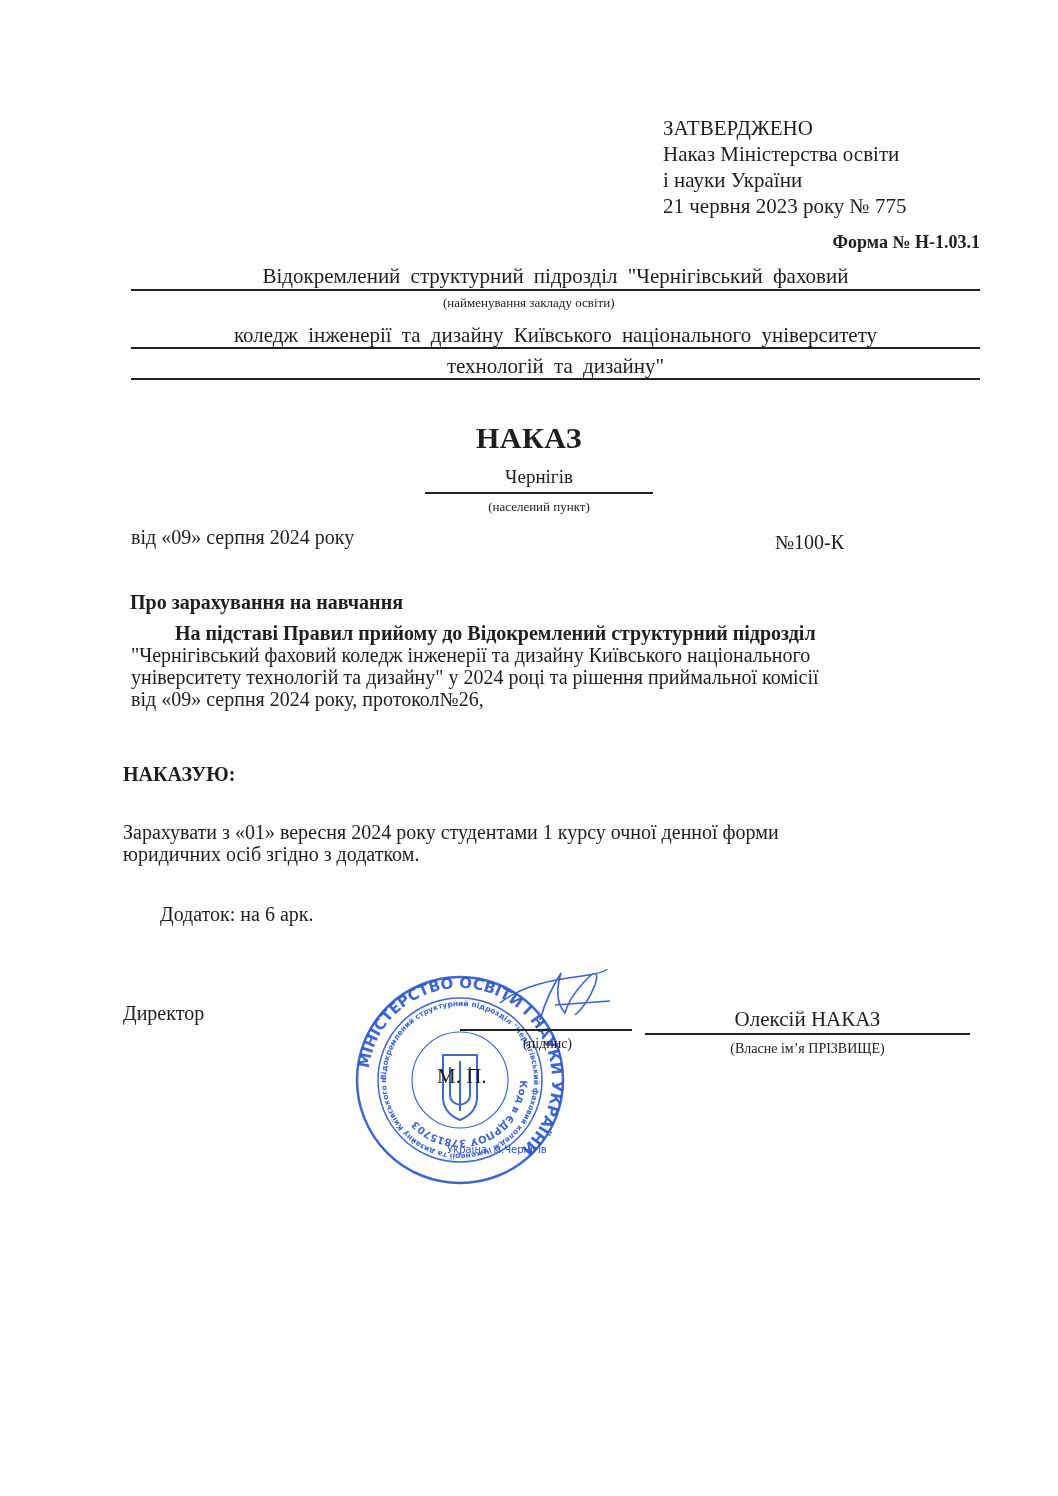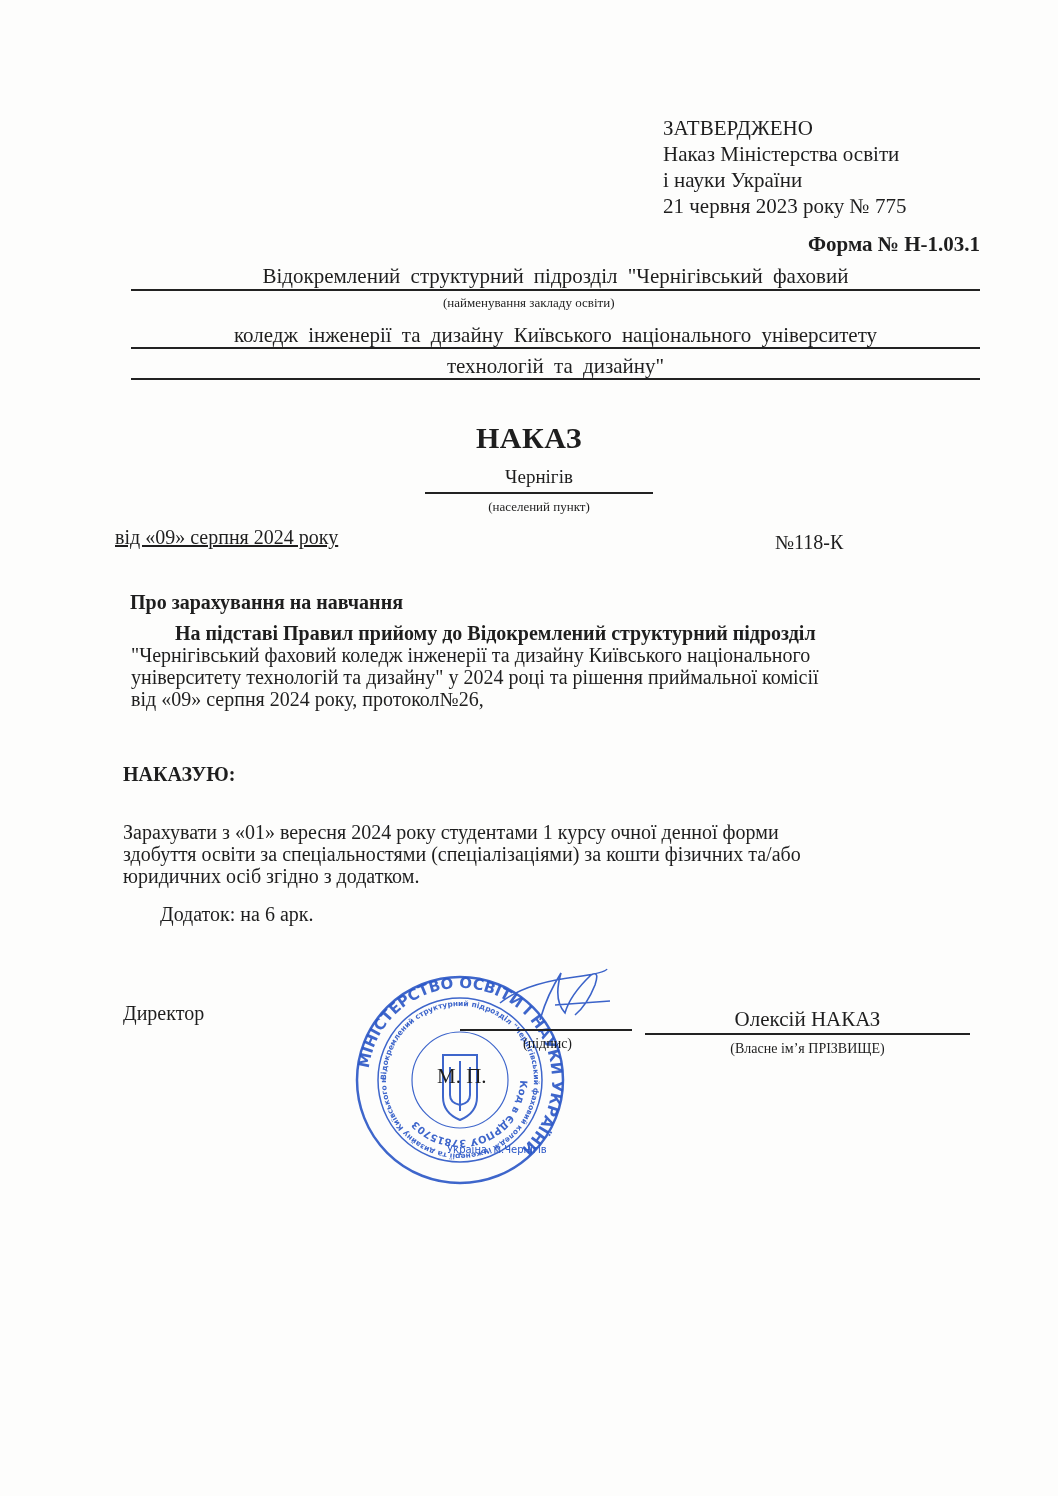--- a/index.html
+++ b/index.html
@@ -7,21 +7,21 @@
     width: 1058px; height: 1496px;
     background: #fdfdfc;
     position: relative;
     overflow: hidden;
     font-family: "Liberation Serif", serif;
     color: #1e1e1e;
   }
   .abs { position: absolute; }
   .approved { left: 663px; top: 115px; font-size: 21px; line-height: 26px; }
   .approved div { white-space: nowrap; }
-  .form-no { right: 78px; top: 232px; font-size: 21px; font-weight: bold; white-space: nowrap; }
+  .form-no { right: 78px; top: 232px; font-size: 18px; font-weight: bold; white-space: nowrap; }
   .org-line { left: 131px; width: 849px; text-align: center; font-size: 21px; white-space: nowrap; word-spacing: 5px; }
   .rule { position: absolute; left: 131px; width: 849px; height: 2px; background: #222; }
   .caption { font-size: 13px; white-space: nowrap; }
   .title { left: 0; width: 1058px; text-align: center; top: 421px; font-size: 30px; font-weight: bold; letter-spacing: 0.5px; }
   .city { left: 425px; width: 228px; text-align: center; top: 466px; font-size: 19px; }
   .city-rule { left: 425px; width: 228px; height: 2px; top: 492px; background: #222; position:absolute; }
   .city-caption { left: 425px; width: 228px; text-align: center; top: 499px; }
   .text { font-size: 20px; line-height: 22px; white-space: nowrap; }
   .bold { font-weight: bold; }
   .para { left: 131px; top: 622px; width: 840px; font-size: 20px; line-height: 22px; }
@@ -48,36 +48,35 @@
 <div class="abs org-line" style="top:323px;">коледж інженерії та дизайну Київського національного університету</div>
 <div class="rule" style="top:347px;"></div>
 <div class="abs org-line" style="top:354px;">технологій та дизайну"</div>
 <div class="rule" style="top:378px;"></div>
 
 <div class="abs title">НАКАЗ</div>
 <div class="abs city">Чернігів</div>
 <div class="city-rule"></div>
 <div class="abs caption city-caption">(населений пункт)</div>
 
-<div class="abs text" style="left:115px; top:526px;text-decoration:underline;">від «09» серпня 2024 року</div>
-<div class="abs text" style="left:775px; top:531px;">№118-К</div>
+<div class="abs text" style="left:131px; top:526px;">від «09» серпня 2024 року</div>
+<div class="abs text" style="left:775px; top:531px;">№100-К</div>
 
 <div class="abs text bold" style="left:130px; top:591px;">Про зарахування на навчання</div>
 
 <div class="abs para">
   <div style="padding-left:44px;font-weight:bold;">На підставі Правил прийому до Відокремлений структурний підрозділ</div>
   <div>"Чернігівський фаховий коледж інженерії та дизайну Київського національного</div>
   <div>університету технологій та дизайну" у 2024 році та рішення приймальної комісії</div>
   <div>від «09» серпня 2024 року, протокол№26,</div>
 </div>
 
 <div class="abs text bold" style="left:123px; top:763px;">НАКАЗУЮ:</div>
 <div class="abs order">
   <div>Зарахувати з «01» вересня 2024 року студентами 1 курсу очної денної форми</div>
-  <div>здобуття освіти за спеціальностями (спеціалізаціями) за кошти фізичних та/або</div>
   <div>юридичних осіб згідно з додатком.</div>
 </div>
 <div class="abs text" style="left:160px; top:903px;text-align:center;">Додаток: на 6 арк.</div>
 
 <div class="abs text" style="left:123px; top:1002px;">Директор</div>
 
 <svg class="abs stamp" viewBox="0 0 210 210">
   <defs>
     <path id="outerArc" d="M105,105 m-92,0 a92,92 0 1,1 184,0 a92,92 0 1,1 -184,0"></path>
     <path id="midArc" d="M105,105 m-74,0 a74,74 0 1,1 148,0 a74,74 0 1,1 -148,0"></path>

